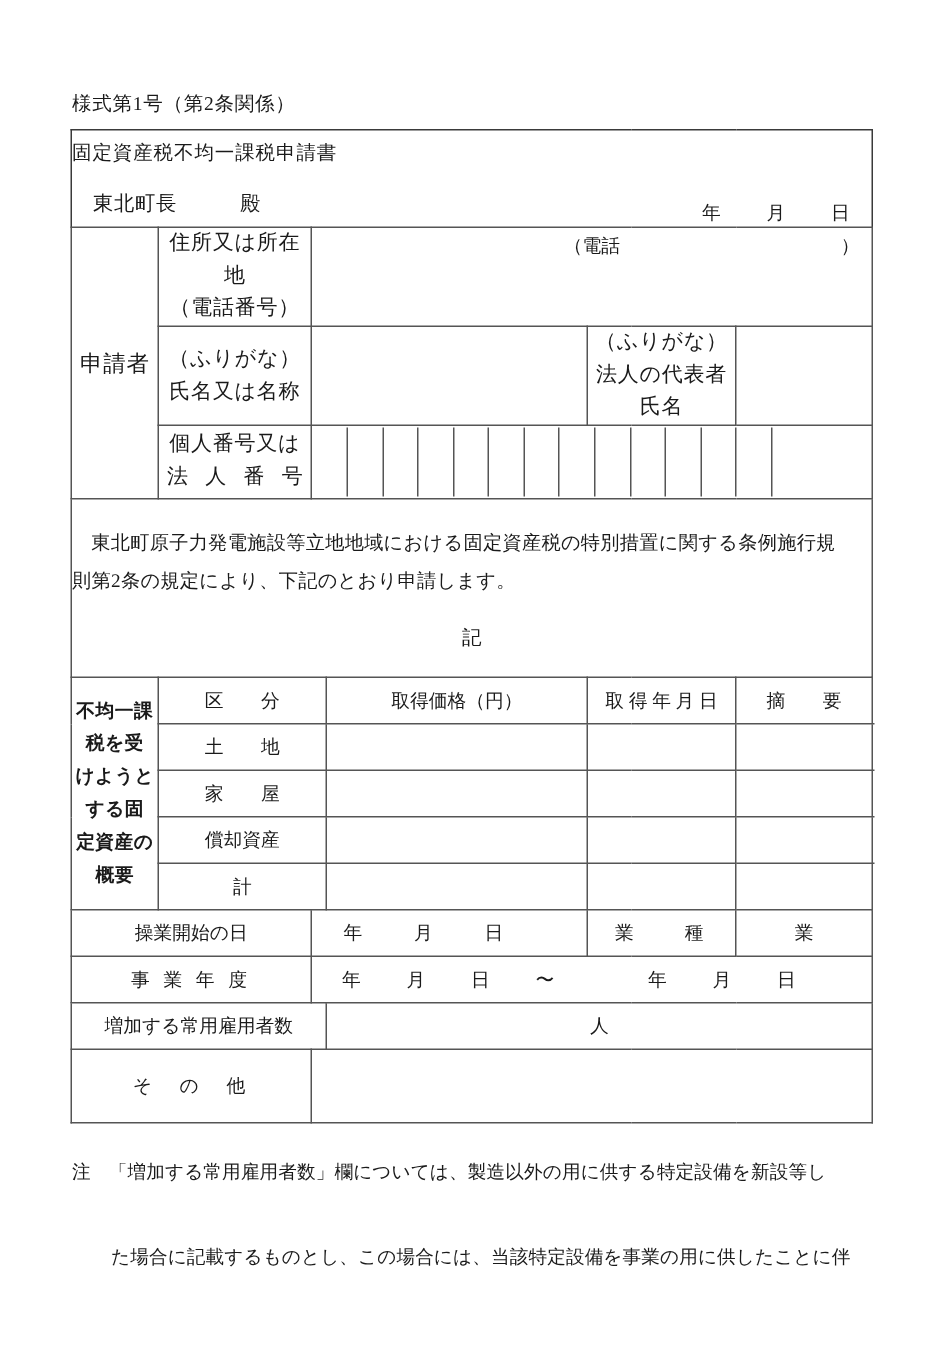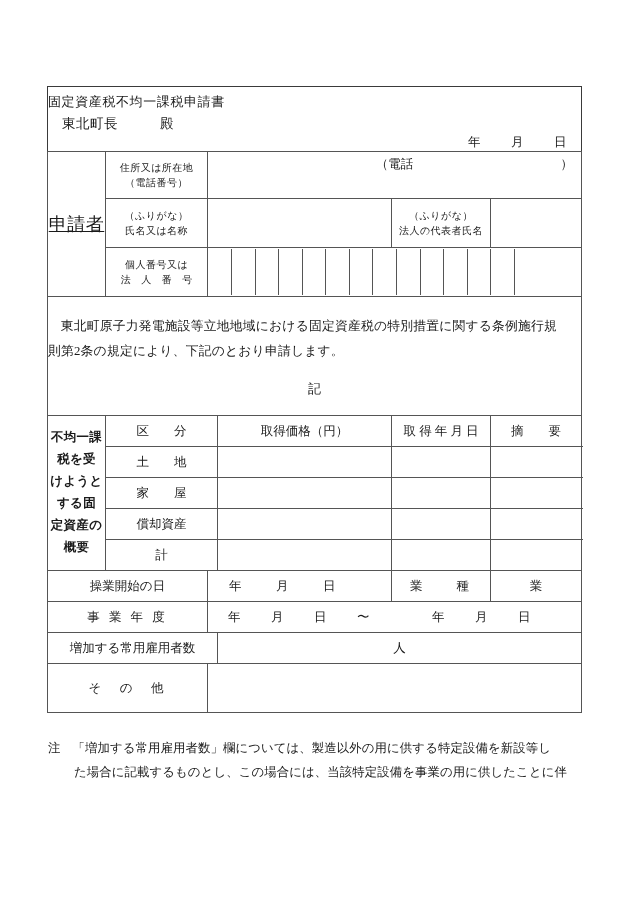--- a/index.html
+++ b/index.html
@@ -62,41 +62,40 @@
     position: absolute;
     left: 0; right: 0;
     top: 6px;
     text-align: left;
     font-size: 13px;
     letter-spacing: 0.6px;
   }
   .addressee {
     position: absolute;
     left: 14px;
-    top: 28px;
+    top: 40px;
     font-size: 13.5px;
     letter-spacing: 0.5px;
   }
   .addressee .hon { margin-left: 42px; }
   .dateline {
     position: absolute;
     right: 14px;
     top: 47px;
     font-size: 12.5px;
     letter-spacing: 0.5px;
   }
   .dateline span { margin-left: 30px; }
 
   .vlabel {
-    font-size: 18px;
-    letter-spacing: 0.5px;
-    text-decoration: underline;
+    font-size: 15px;
+    letter-spacing: 0.5px;
   }
   .cell-label {
-    font-size: 10px;
+    font-size: 14px;
     line-height: 1.55;
     letter-spacing: 0.5px;
     padding: 4px 2px;
   }
   .spread2 { letter-spacing: 4px; padding-left: 4px; }
 
   .tel-cell {
     position: relative;
     text-align: center;
     font-size: 12.5px;
@@ -196,29 +195,31 @@
     position: absolute;
     left: 48px;
     top: 737px;
     width: 540px;
     font-size: 12.4px;
     line-height: 1.9;
     letter-spacing: 0.1px;
   }
   .note-line {
     white-space: nowrap;
+    margin-top: 33px;
   }
   .note-line.l1 .mark { margin-right: 12px; }
   .note-line.l2, .note-line.l3 { padding-left: 26px; }
 </style>
 </head>
 <body>
 
 <div class="page">
 
+  <div class="form-no">様式第1号（第2条関係）</div>
 
   <table class="main-table">
     <colgroup>
       <col style="width:58px">
       <col style="width:102px">
       <col style="width:10px">
       <col style="width:58px">
       <col style="width:116px">
       <col style="width:29px">
       <col style="width:70px">

